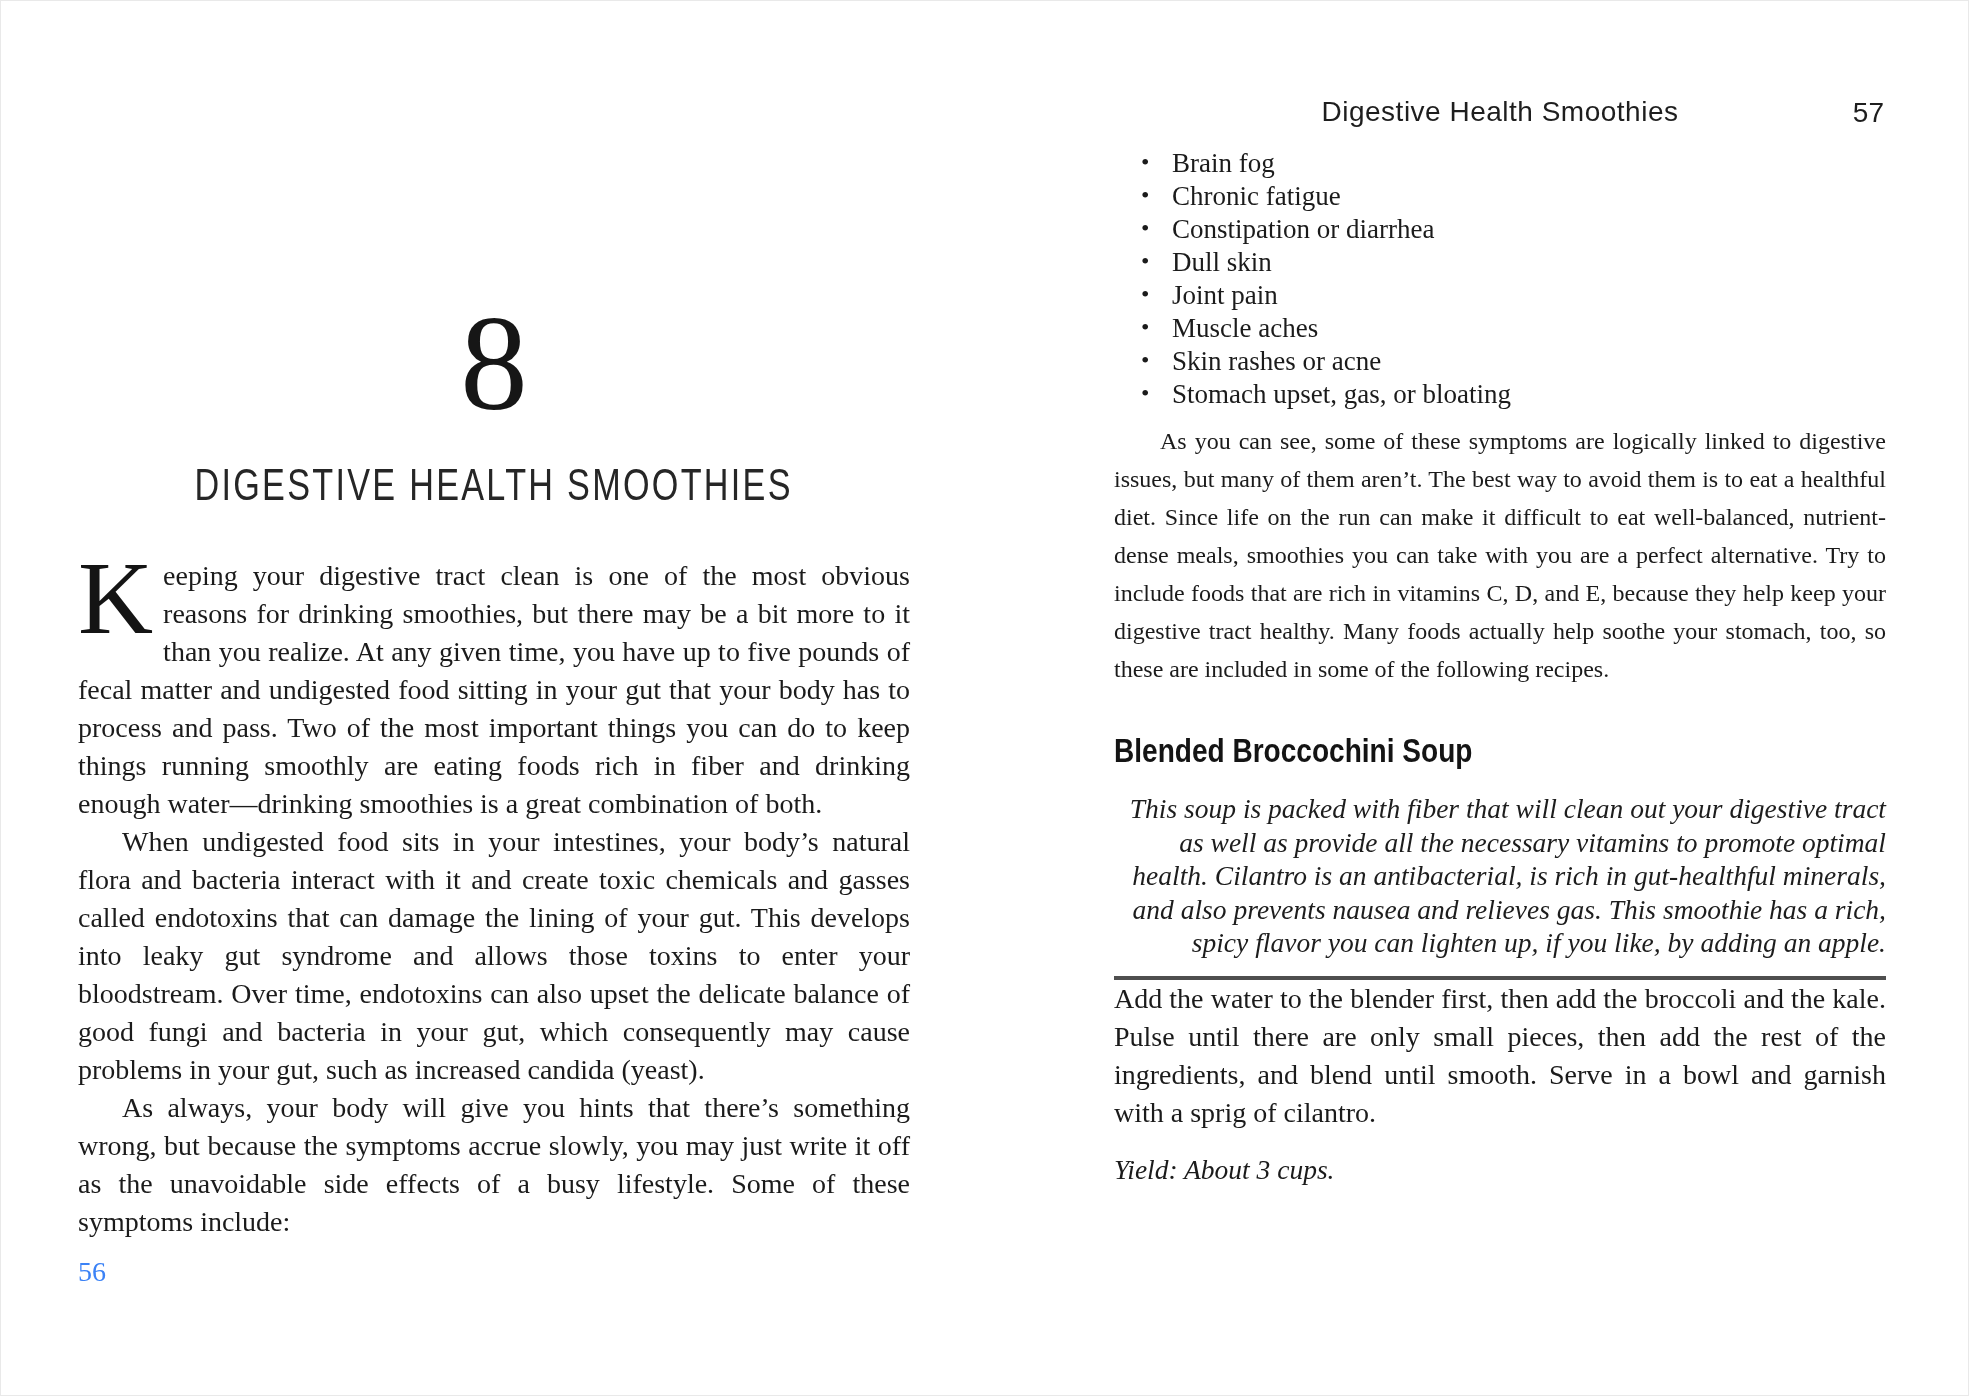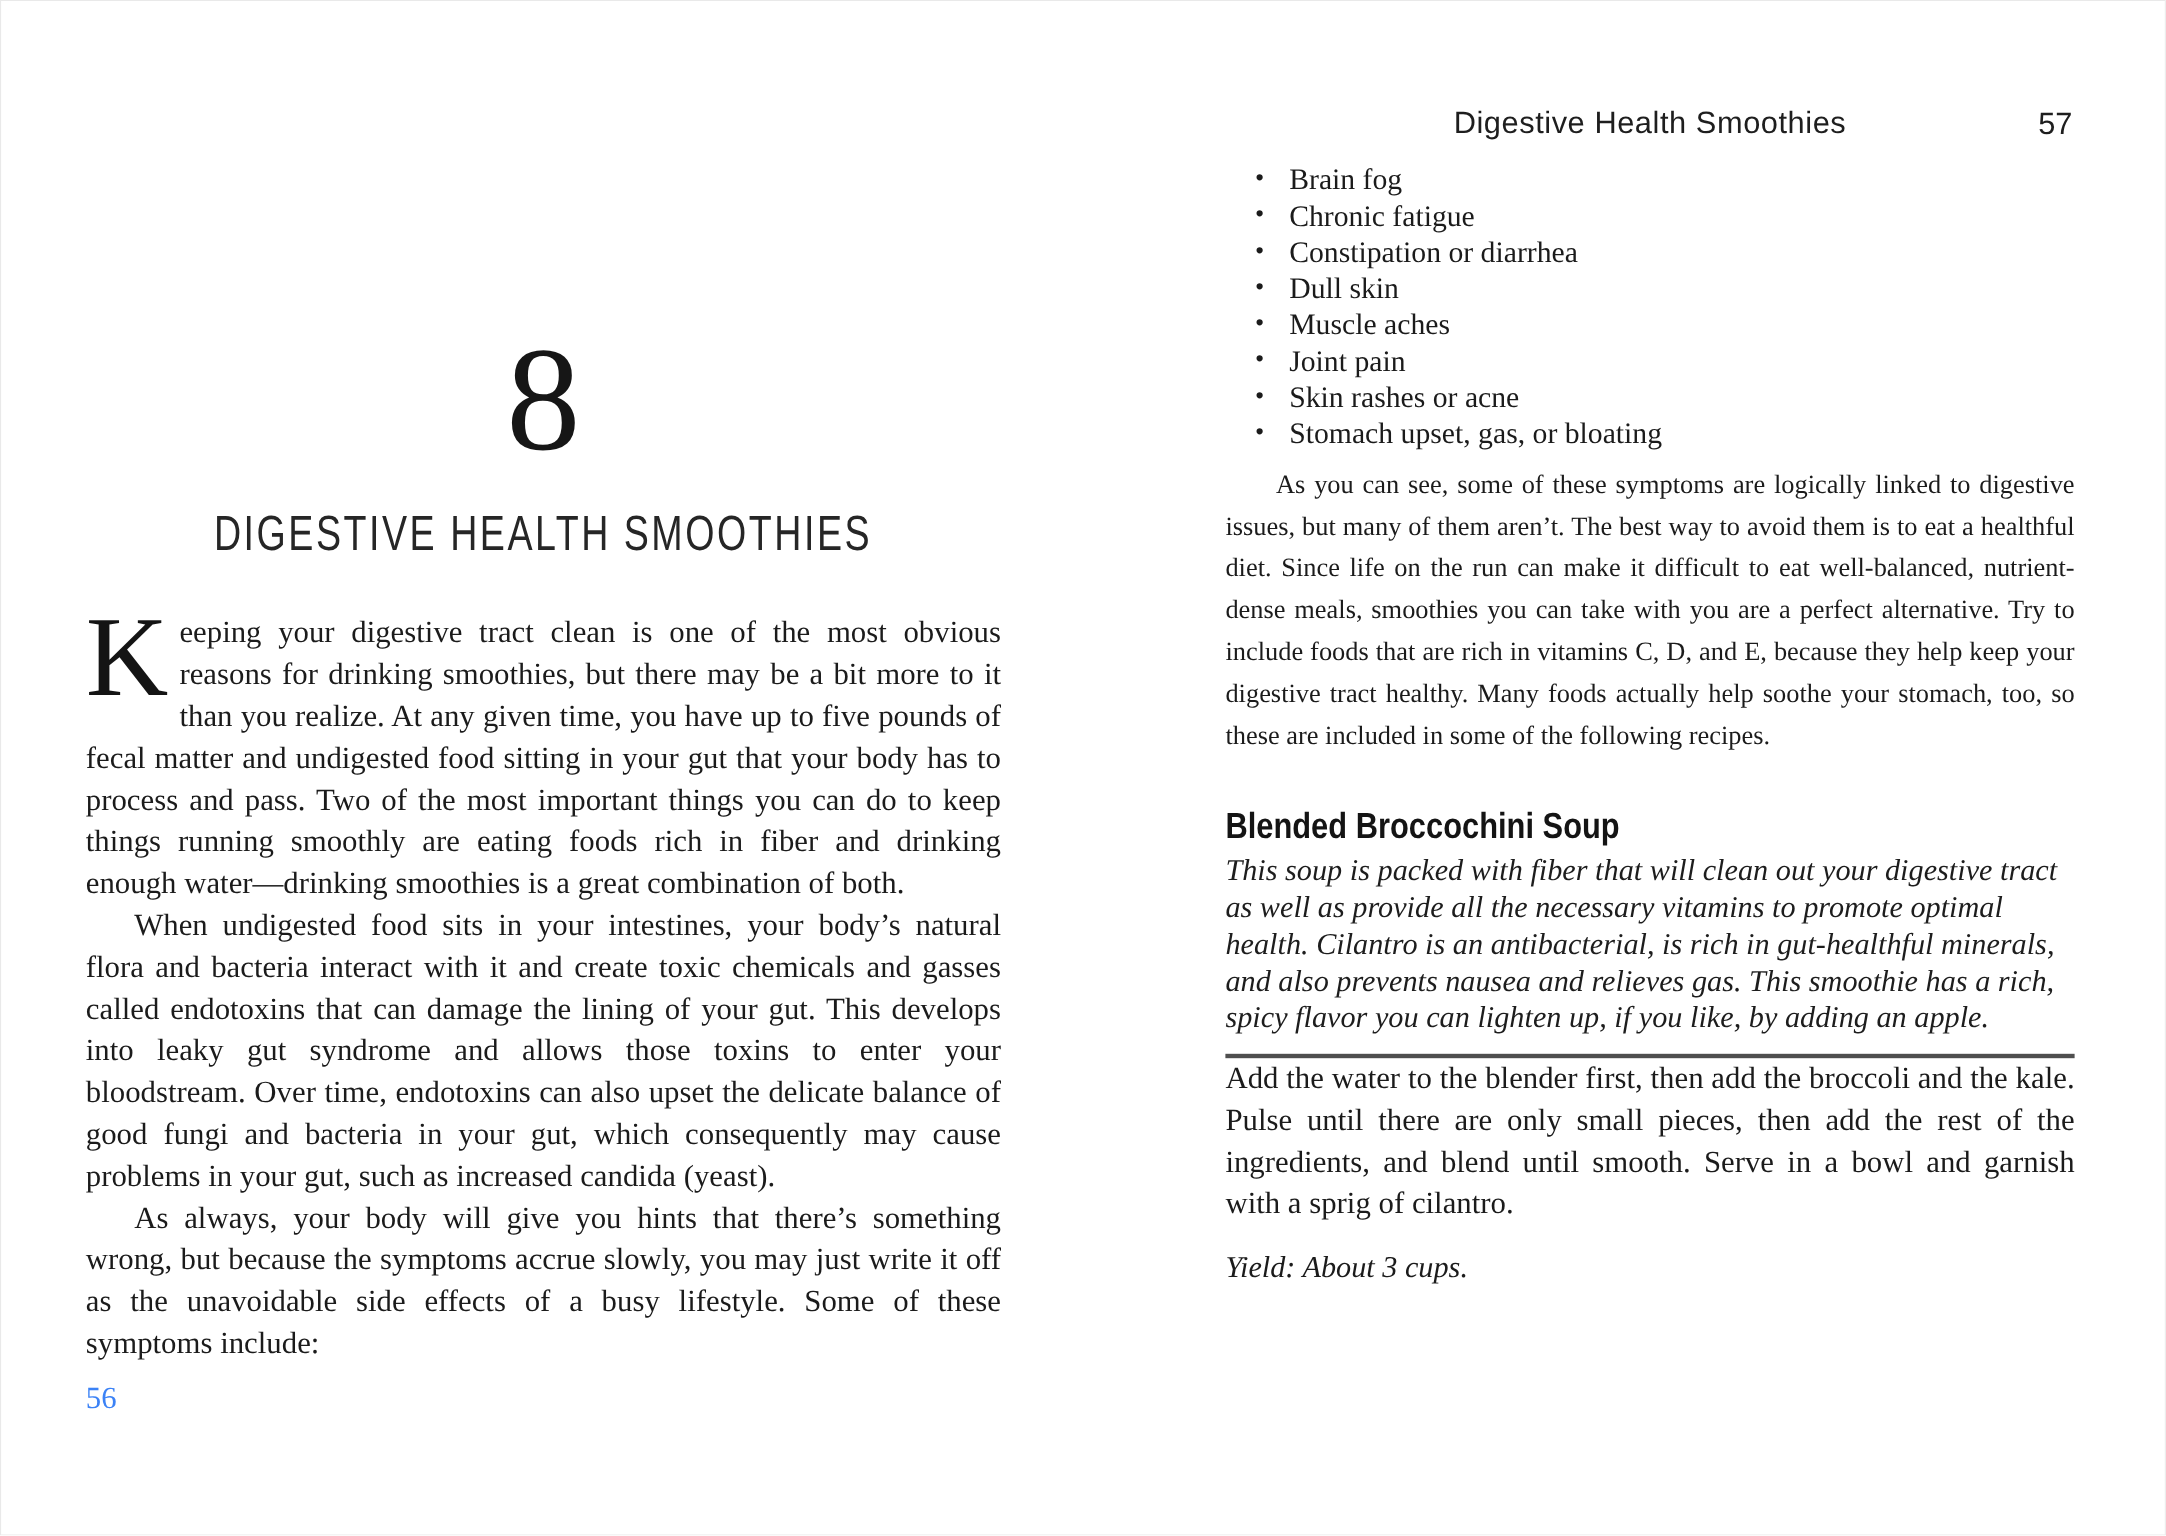--- a/index.html
+++ b/index.html
@@ -102,25 +102,26 @@
     margin-top: 44px;
     font-family: "Liberation Sans", sans-serif;
     font-weight: 700;
     font-size: 33px;
     color: #141414;
     transform: scaleX(0.85);
     transform-origin: left center;
     white-space: nowrap;
   }
   .recipe-desc {
-    margin-top: 4px;
+    margin-top: 22px;
     font-style: italic;
     font-size: 27.5px;
     line-height: 33.5px;
     color: #1d1d1d;
+    text-align: right;
   }
   .rule {
     border: none;
     border-top: 2px solid #4f4f4f;
     margin-top: 16px;
   }
   .ingredients {
     display: flex;
     padding: 16px 0 14px 0;
     font-family: "Liberation Sans", sans-serif;
@@ -172,22 +173,22 @@
     <header class="running-head">
       <div class="rh-title">Digestive Health Smoothies</div>
       <div class="rh-folio">57</div>
     </header>
 
     <ul class="symptoms">
       <li>Brain fog</li>
       <li>Chronic fatigue</li>
       <li>Constipation or diarrhea</li>
       <li>Dull skin</li>
+      <li>Joint pain</li>
       <li>Muscle aches</li>
-      <li>Joint pain</li>
       <li>Skin rashes or acne</li>
       <li>Stomach upset, gas, or bloating</li>
     </ul>
 
     <p class="para">As you can see, some of these symptoms are logically linked to digestive issues, but many of them aren’t. The best way to avoid them is to eat a healthful diet. Since life on the run can make it difficult to eat well-balanced, nutrient-dense meals, smoothies you can take with you are a perfect alternative. Try to include foods that are rich in vitamins C, D, and E, because they help keep your digestive tract healthy. Many foods actually help soothe your stomach, too, so these are included in some of the following recipes.</p>
 
     <h2 class="recipe-title">Blended Broccochini Soup</h2>
 
     <p class="recipe-desc">This soup is packed with fiber that will clean out your digestive tract as well as provide all the necessary vitamins to promote optimal health. Cilantro is an antibacterial, is rich in gut-healthful minerals, and also prevents nausea and relieves gas. This smoothie has a rich, spicy flavor you can lighten up, if you like, by adding an apple.</p>
 

